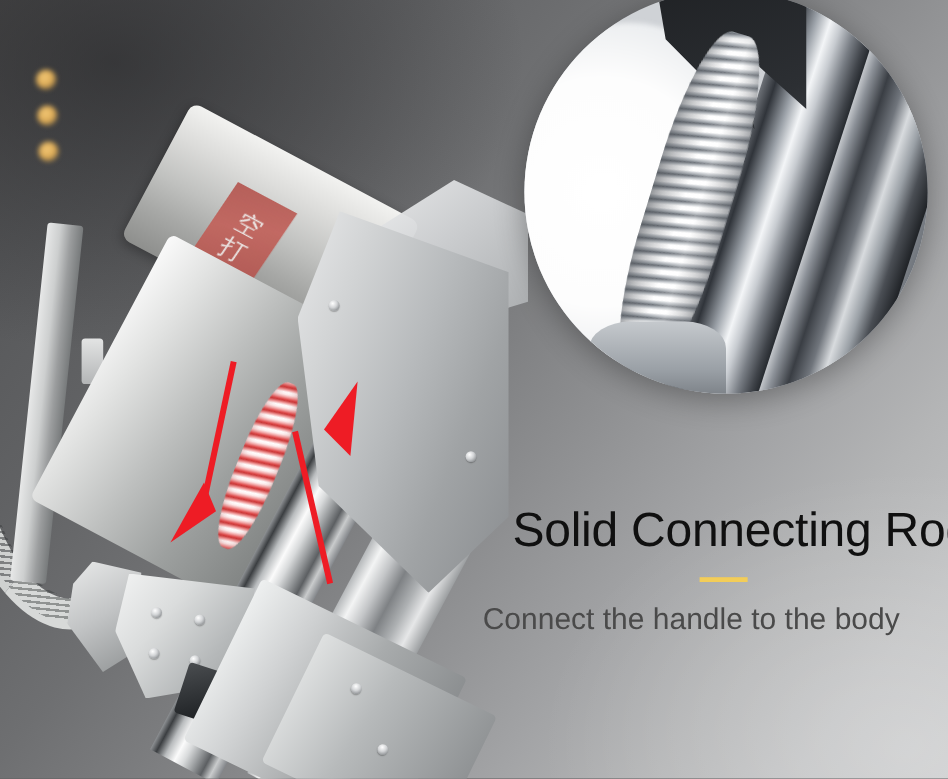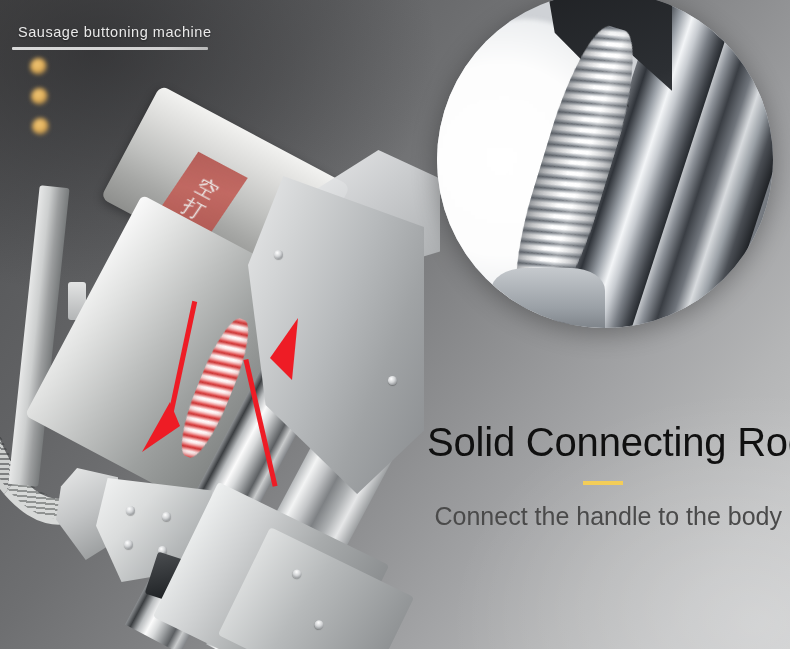--- a/index.html
+++ b/index.html
@@ -347,21 +347,21 @@
   .gold-rule {
     position: absolute;
     left: 583px; top: 481px;
     width: 40px; height: 4px;
     background: #f3cd58;
   }
   .sub {
     position: absolute;
     left: 370px; top: 500px;
     width: 412px;
-    text-align: right;
+    text-align: center;
     color: #4a4a4a;
     font-size: 25px;
     line-height: 1.28;
     white-space: nowrap;
   }
 </style>
 </head>
 <body>
 
 <div id="stage">
@@ -430,24 +430,20 @@
     <div class="glow"></div>
     <div class="rail-c"></div>
     <div class="rail-b"></div>
     <div class="rail-a"></div>
     <div class="dark-wedge"></div>
     <div class="spring"></div>
     <div class="spring-shade"></div>
     <div class="bot-clip"></div>
   </div>
 
-  <div class="caption-block">
-    <div class="caption-text">Sausage buttoning machine</div>
-    <div class="caption-rule"></div>
-  </div>
 
   <div class="dots">
     <span class="dot d1"></span>
     <span class="dot d2"></span>
     <span class="dot d3"></span>
   </div>
 
   <div class="headline">Solid Connecting Rod</div>
   <div class="gold-rule"></div>
   <div class="sub">

